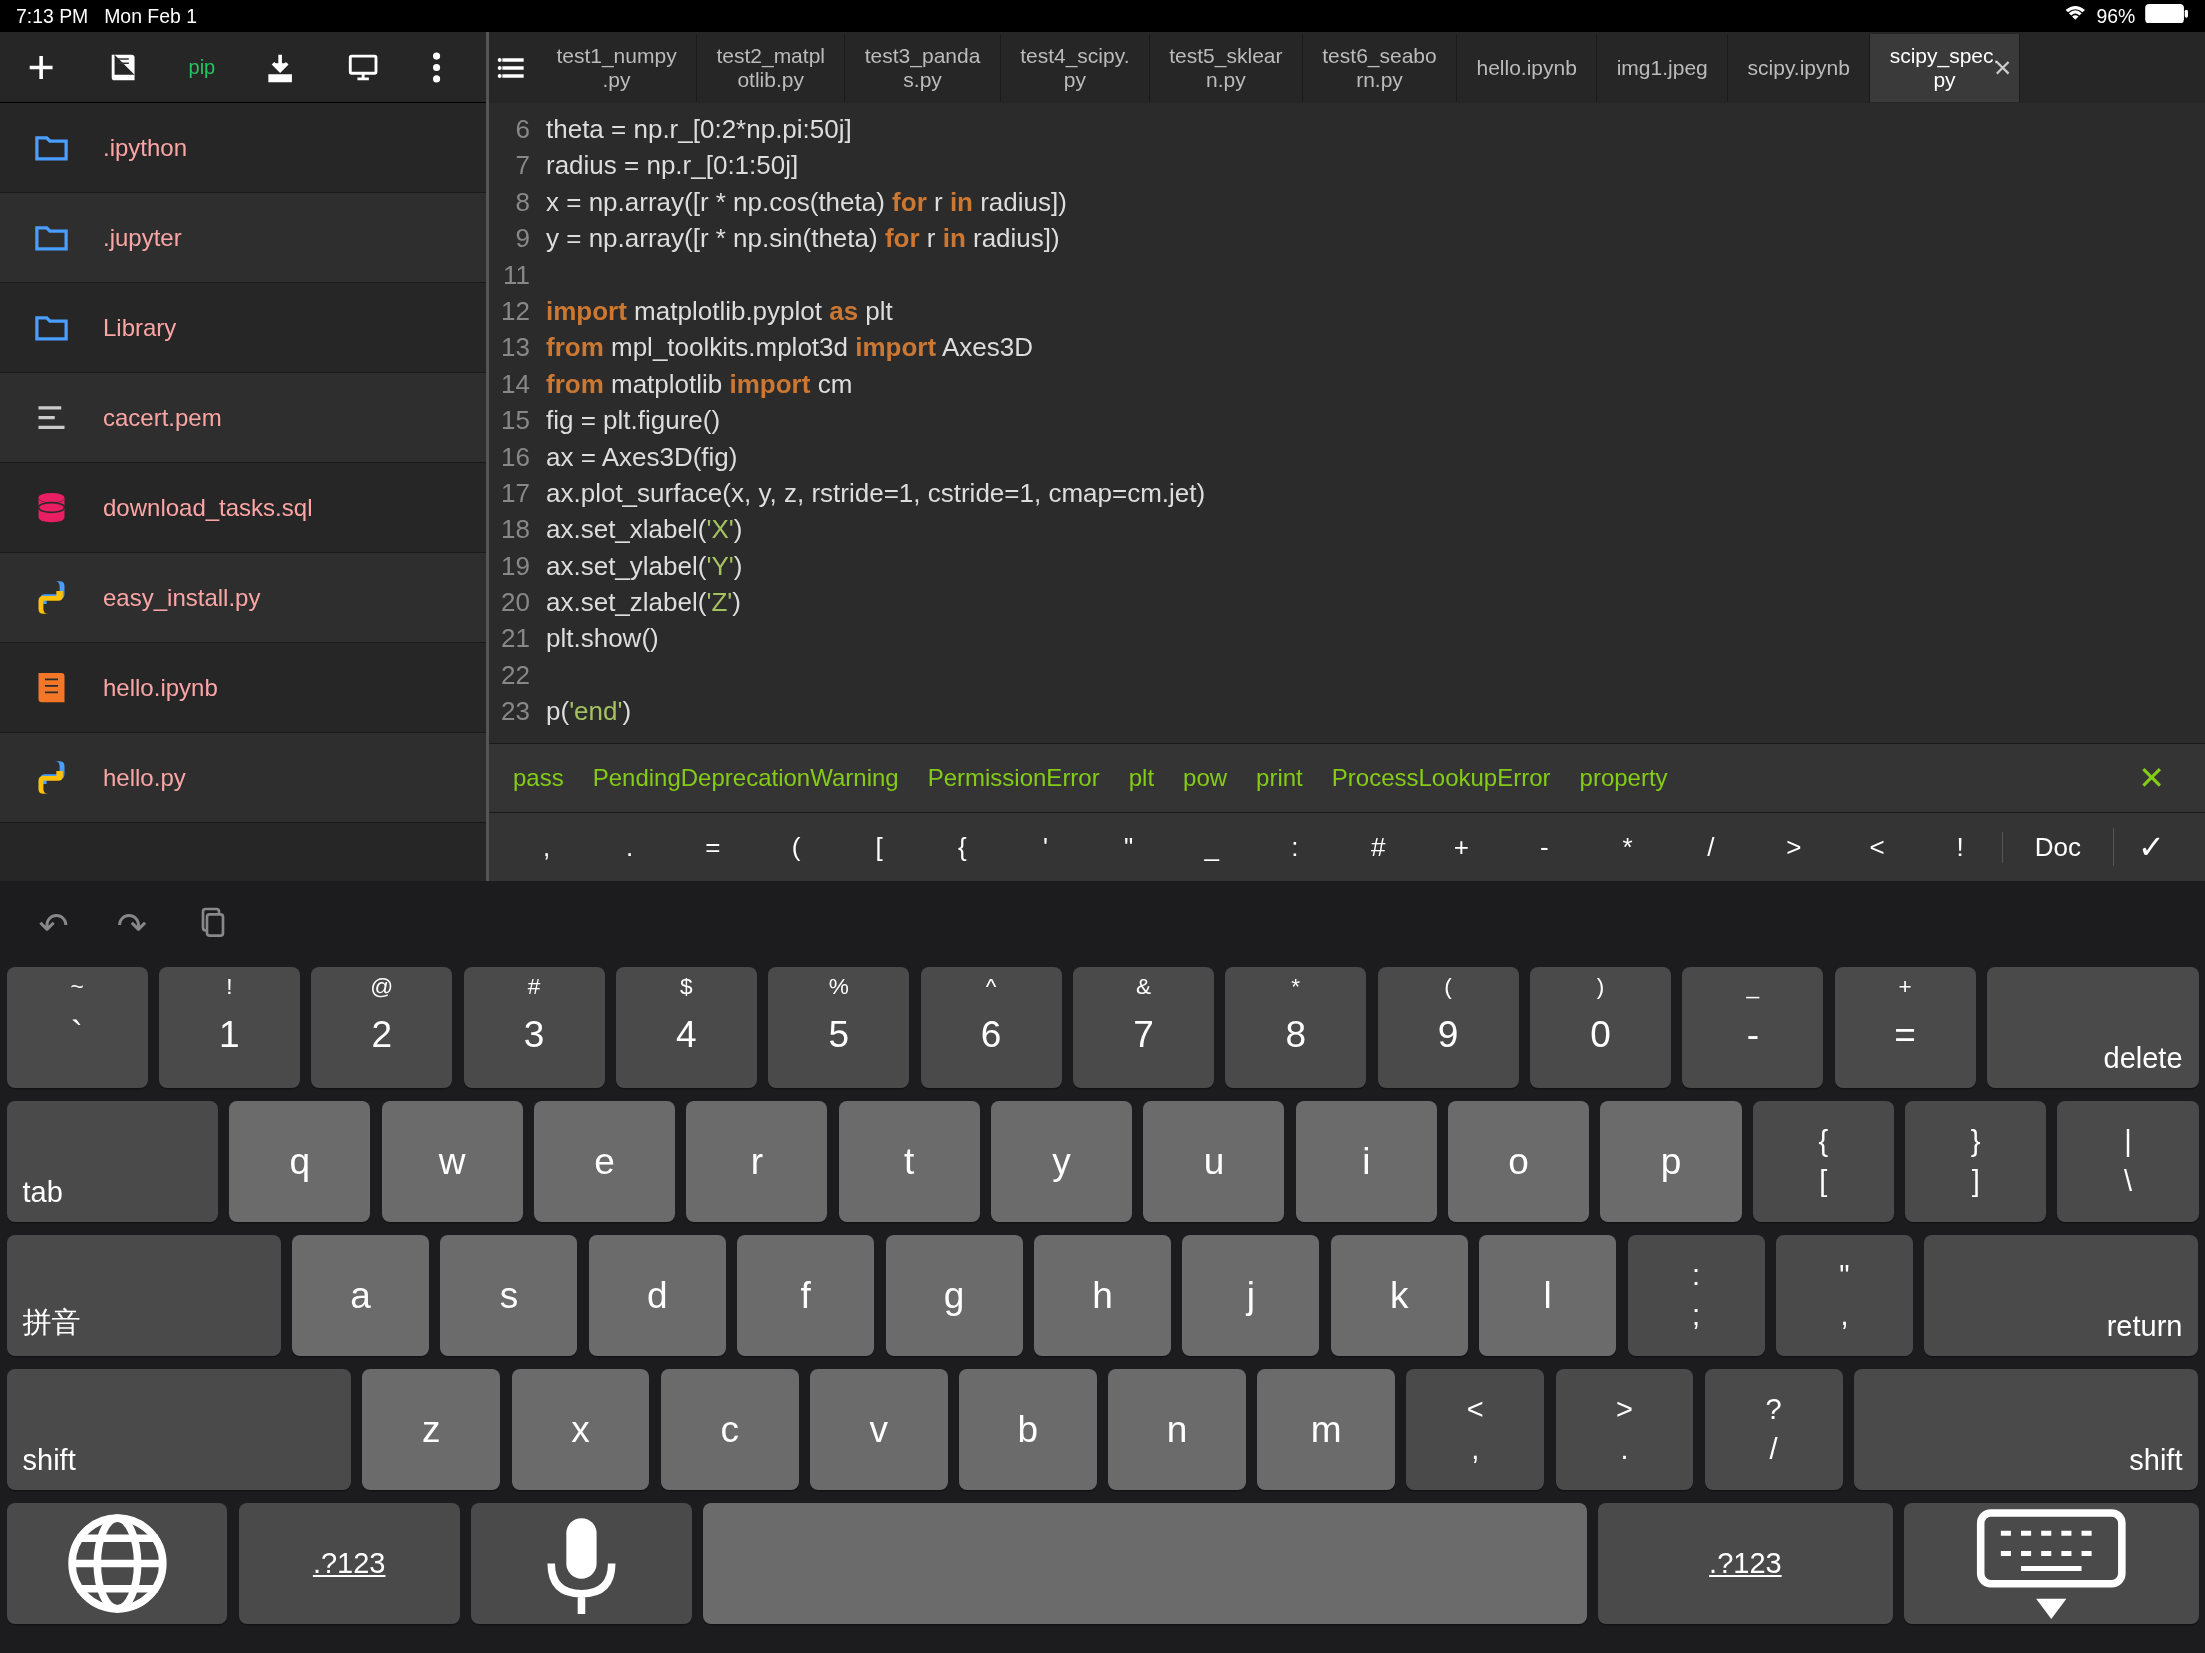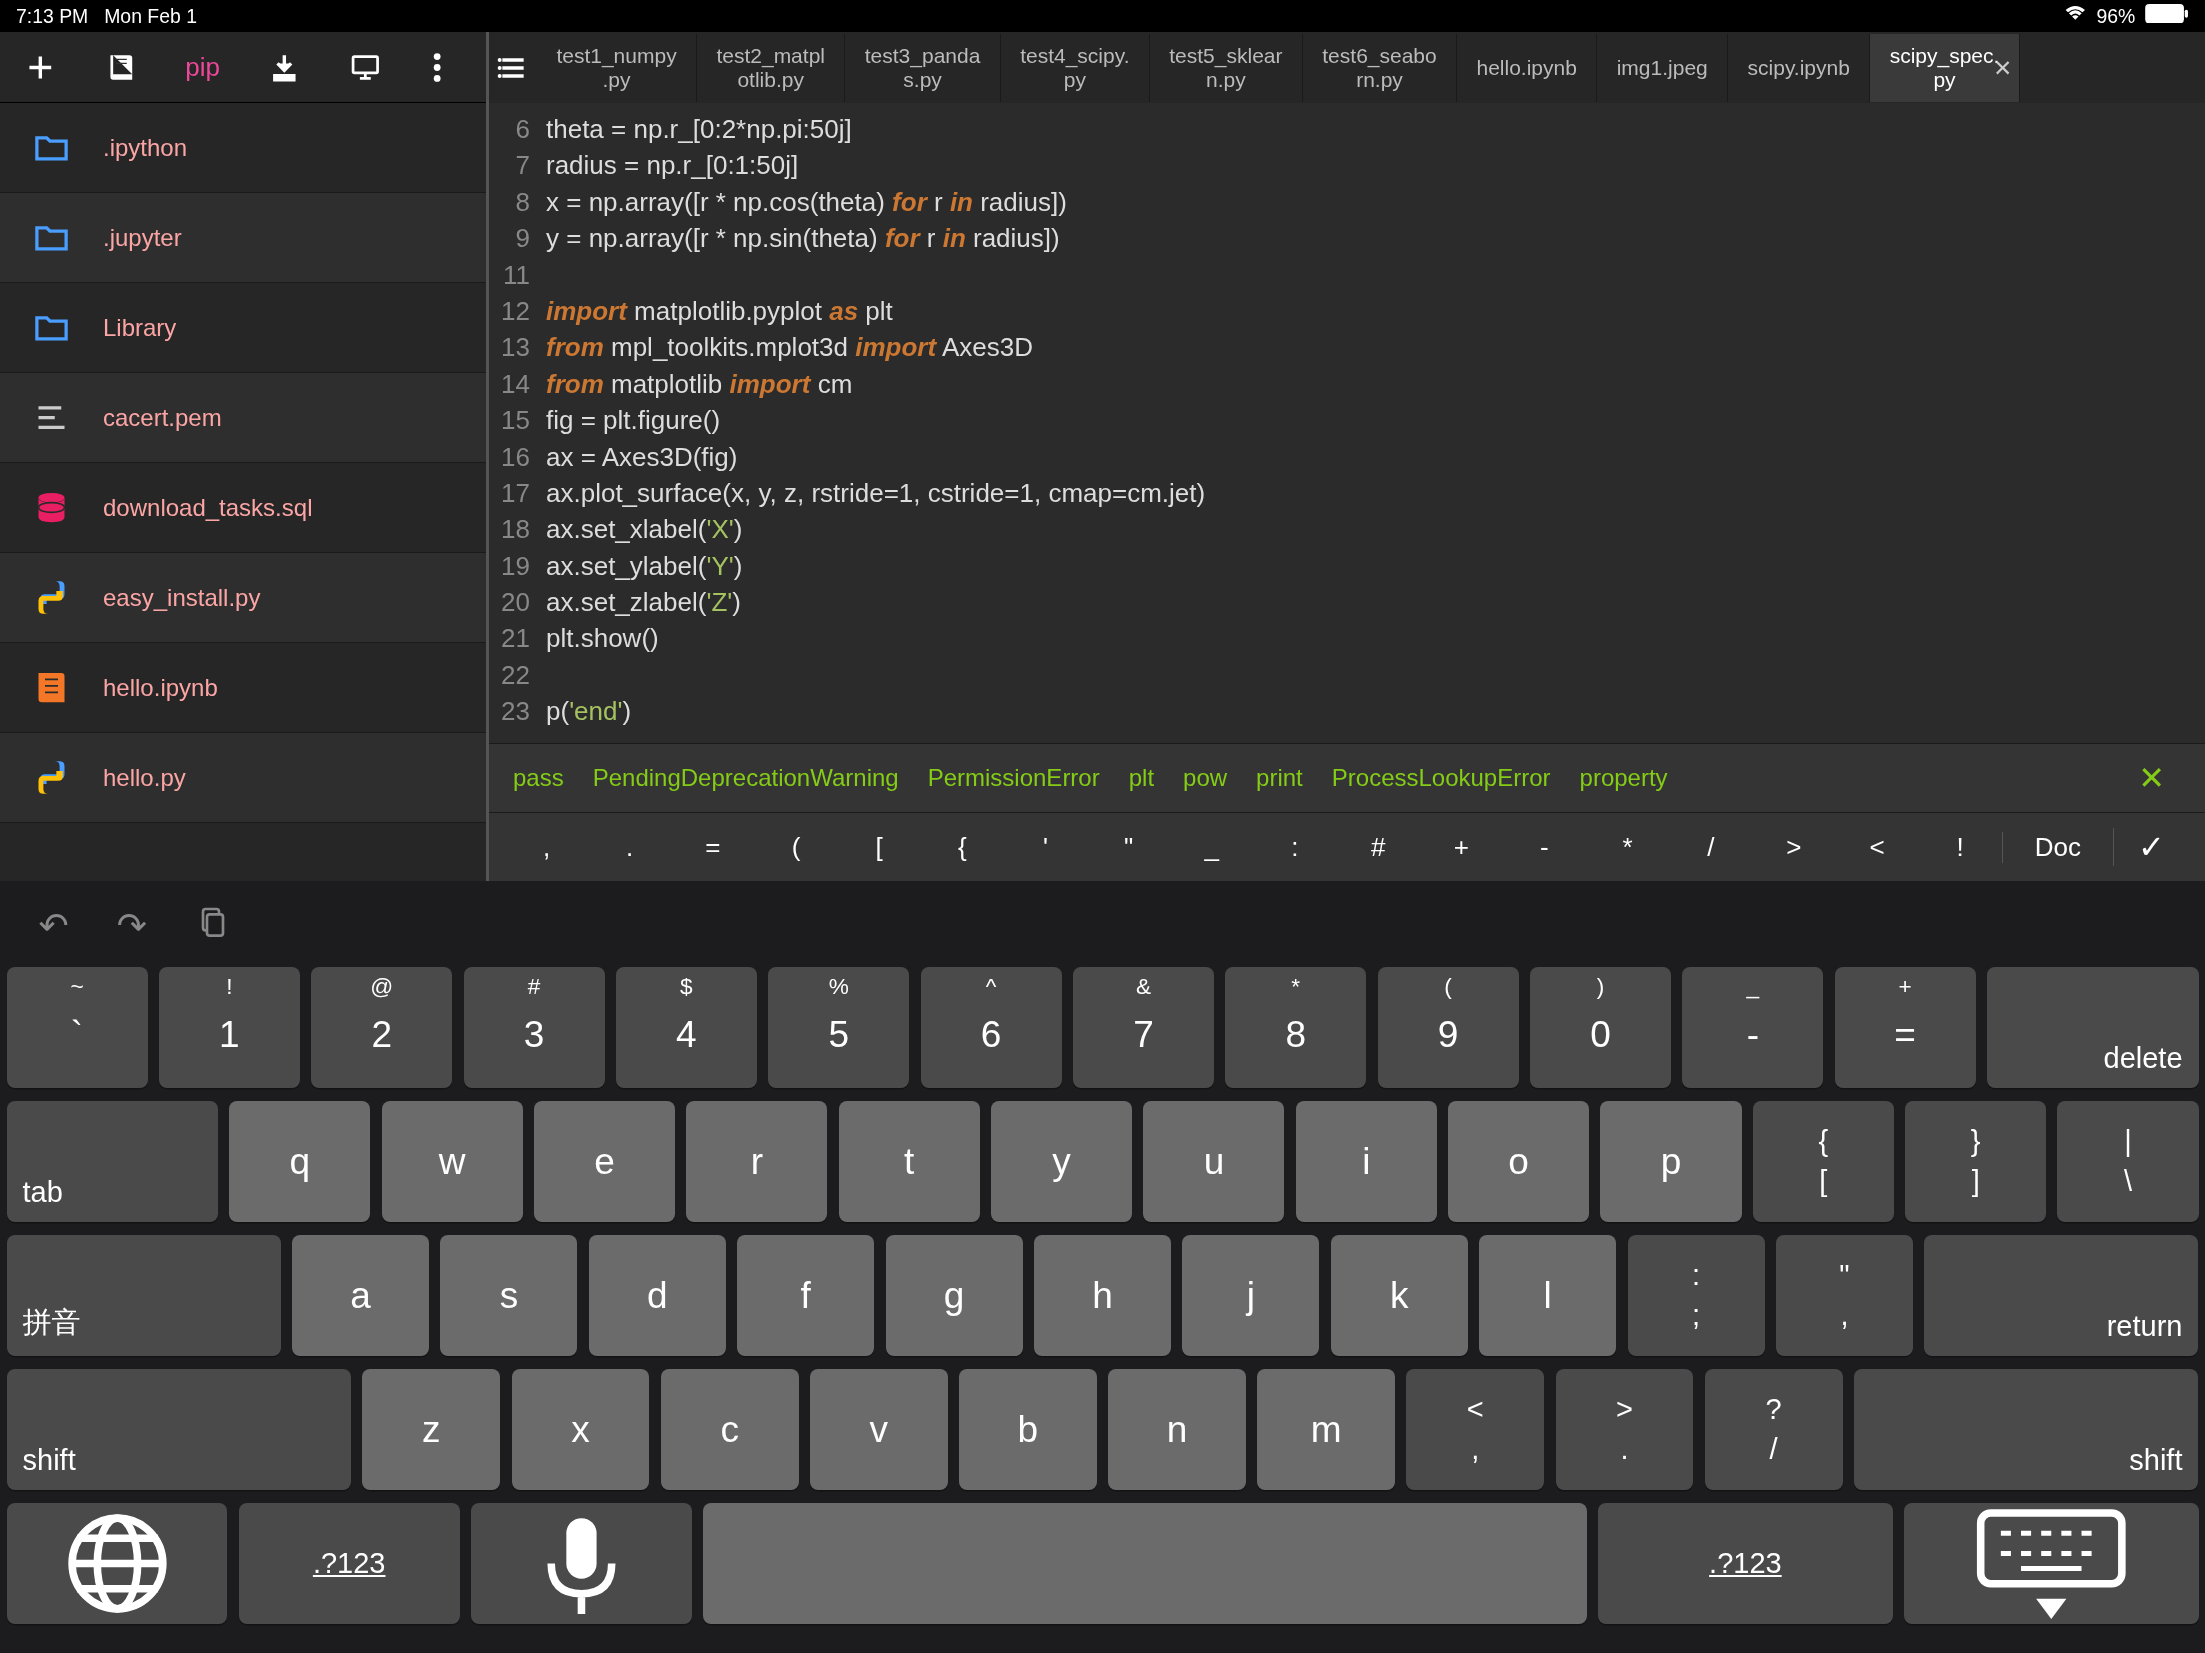--- a/index.html
+++ b/index.html
@@ -7,41 +7,41 @@
 
 .status-bar { height: 32px; background: #000; display: flex; align-items: center; padding: 0 16px; justify-content: space-between; font-size: 19.4px; }
 .status-left { display: flex; gap: 16px; font-weight: 500; }
 .status-right { display: flex; gap: 9.7px; align-items: center; }
 
 .app-container { display: flex; height: 849px; }
 
 .sidebar { width: 486px; background: #262626; display: flex; flex-direction: column; }
 .toolbar { height: 71px; display: flex; align-items: center; padding: 0 24px; gap: 48px; border-bottom: 0.8px solid #000; justify-content: space-around; }
 .toolbar-icon { width: 39px; height: 39px; display: flex; align-items: center; justify-content: center; color: #fff; font-size: 26px; }
-.toolbar-text { color: #ec4899; font-size: 26px; }
+.toolbar-text { color: #22c55e; font-size: 20px; }
 
 .file-list { flex: 1; overflow-y: auto; }
 .file-item { height: 90px; display: flex; align-items: center; padding: 0 32px; gap: 32px; border-bottom: 0.8px solid #1a1a1a; }
 .file-item.alt { background: #2e2e2e; }
 .file-icon { width: 39px; height: 39px; display: flex; align-items: center; justify-content: center; }
 .file-name { font-size: 24px; color: #fca5a5; font-weight: 500; }
 
 .editor-area { flex: 1; display: flex; flex-direction: column; background: #2b2b2b; border-left: 3.2px solid #555; }
 
 .tab-bar { height: 71px; display: flex; align-items: center; background: #262626; overflow: hidden; }
 .tab-list-icon { width: 48px; display: flex; align-items: center; justify-content: center; color: #fff; font-size: 26px; padding: 0 8px; }
 .tab { height: 68px; padding: 0 19.4px; display: flex; flex-direction: column; align-items: center; justify-content: center; border-right: 0.8px solid #1a1a1a; color: #bbb; font-size: 21px; position: relative; min-width: 97px; }
 .tab.active { background: #3a3a3a; color: #fff; }
 .tab-close { position: absolute; right: 6.5px; top: 50%; transform: translateY(-50%); color: #ccc; font-size: 22.6px; }
 
 .code-editor { flex: 1; background: #2b2b2b; padding: 8px 0; font-family: 'Menlo', 'Consolas', monospace; font-size: 26px; line-height: 1.4; overflow: hidden; }
 .code-line { display: flex; }
 .line-number { width: 57px; text-align: right; color: #888; padding-right: 16px; user-select: none; }
 .line-content { color: #ddd; white-space: pre; }
-.kw { color: #cc7832; font-weight: bold; font-style: italic; }
+.kw { color: #cc7832; font-weight: bold; }
 .str { color: #a5c261; }
 
 .suggestions { height: 69px; background: #343434; display: flex; align-items: center; padding: 0 24px; gap: 29px; font-size: 24px; color: #84cc16; border-top: 0.8px solid #1a1a1a; }
 .suggestions .close-sug { margin-left: auto; font-size: 32px; padding: 0 16px; }
 
 .symbol-bar { height: 69px; background: #343434; display: flex; align-items: center; padding: 0 16px; border-top: 0.8px solid #1a1a1a; font-size: 26px; color: #fff; }
 .symbol { flex: 1; text-align: center; }
 .doc-btn { padding: 0 32px; border-left: 0.8px solid #555; }
 .check-btn { padding: 0 24px; border-left: 0.8px solid #555; font-size: 32px; }
 

